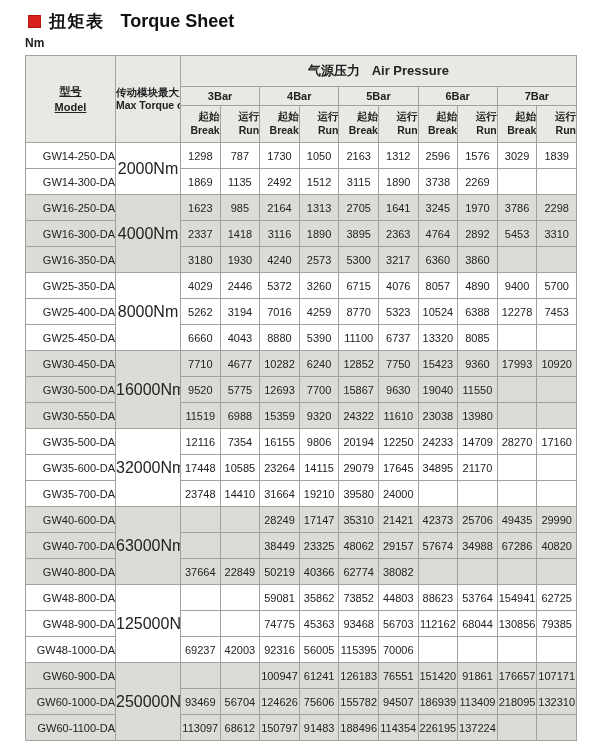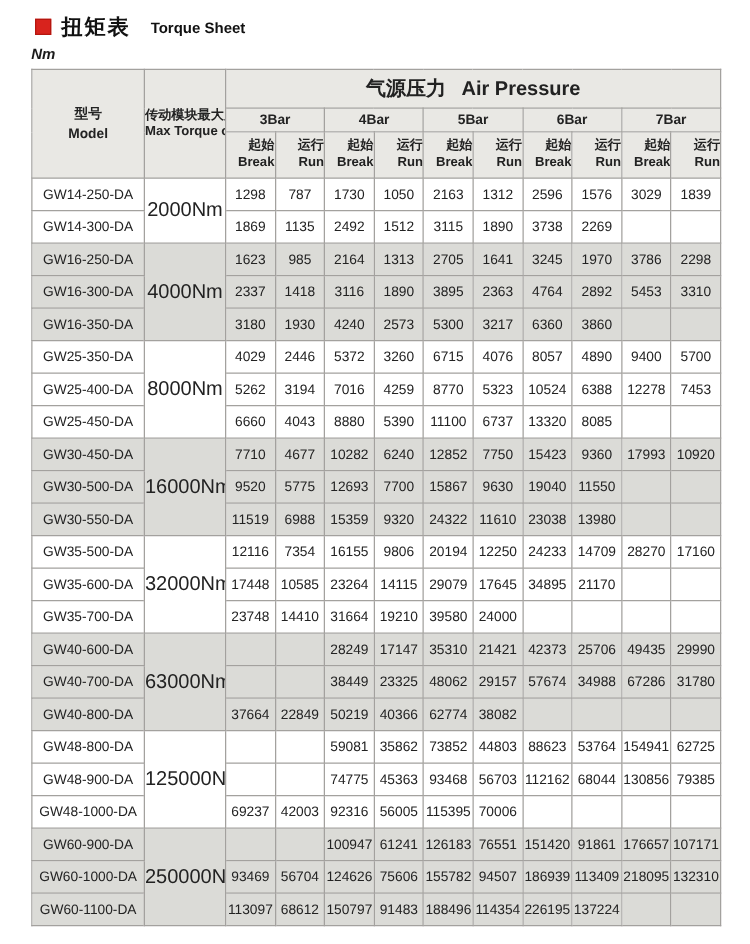--- a/index.html
+++ b/index.html
@@ -9,55 +9,55 @@
     color:#222;
     position:relative;
     overflow:hidden;
   }
   .page { position:absolute; left:0; top:0; width:600px; height:755px;padding-left:19px; }
 
   
   .title-row { position:absolute; left:28px; top:10px; display:flex; align-items:center; }
   .red-sq { width:13px; height:13px; background:#d8231d; border:1px solid #b5160f; box-sizing:border-box; margin-right:8px; }
   .title-zh { font-size:17px; font-weight:bold; color:#111; letter-spacing:1.5px; }
-  .title-en { font-size:12px; font-weight:bold; color:#111; margin-left:16px; }
+  .title-en { font-size:18px; font-weight:bold; color:#111; margin-left:16px; }
 
   .subtitle-row {
     position:absolute; left:25px; top:36px; width:551px;
     display:flex; justify-content:space-between; align-items:flex-end;
   }
   .subtitle { font-size:12px; font-weight:bold; color:#1c1c1c; }
   .subtitle .en { margin-left:4px; }
-  .unit { font-size:12px; font-weight:bold; color:#1c1c1c;font-style:italic; }
+  .unit { font-size:12px; font-weight:bold; color:#1c1c1c; }
 
   
   table.torque {
     position:absolute; left:25px; top:55px; width:551px;
     border-collapse:collapse; table-layout:fixed;
   }
   table.torque th, table.torque td {
     border:1px solid #a3a19e;
     padding:0;
     overflow:hidden;
     white-space:nowrap;
   }
   thead th { background:#e9e8e4; font-weight:bold; color:#222; }
 
-  .airp-th { height:30px; font-size:16px; text-align:center; }
+  .airp-th { height:30px; font-size:13px; text-align:center; }
   .airp-th .en { margin-left:8px; }
   .bar-th { height:18px; font-size:11px; text-align:center; }
   .br-th { height:36px; font-size:10.5px; text-align:right; line-height:1.3; }
 
-  .model-th { font-size:11px; text-align:center; line-height:1.5; }
+  .model-th { font-size:11px; text-align:center; line-height:1.5;text-decoration:underline; }
   .torque-th { font-size:10.5px; text-align:center; line-height:1.25; padding:0 5px; white-space:normal; }
 
   tbody tr { height:26px; }
   tbody td { background:#ffffff; }
   tbody tr.shaded td { background:#dbdbd7; }
-  .model-cell { font-size:11px; text-align:center; padding-left:8px; color:#222; }
+  .model-cell { font-size:11px; text-align:right; padding-left:8px; color:#222; }
   .torque-cell { font-size:16px; text-align:center; color:#222; }
   .value-cell { font-size:11px; text-align:center; color:#222; }
 </style>
 </head>
 <body>
 
 <div class="page">
 
   <div class="title-row">
     <span class="red-sq"></span>
@@ -346,21 +346,21 @@
           <td class="model-cell">GW40-700-DA</td>
           <td class="value-cell"></td>
           <td class="value-cell"></td>
           <td class="value-cell">38449</td>
           <td class="value-cell">23325</td>
           <td class="value-cell">48062</td>
           <td class="value-cell">29157</td>
           <td class="value-cell">57674</td>
           <td class="value-cell">34988</td>
           <td class="value-cell">67286</td>
-          <td class="value-cell">31780</td>
+          <td class="value-cell">40820</td>
         </tr>
         <tr class="shaded">
           <td class="model-cell">GW40-800-DA</td>
           <td class="value-cell">37664</td>
           <td class="value-cell">22849</td>
           <td class="value-cell">50219</td>
           <td class="value-cell">40366</td>
           <td class="value-cell">62774</td>
           <td class="value-cell">38082</td>
           <td class="value-cell"></td>

